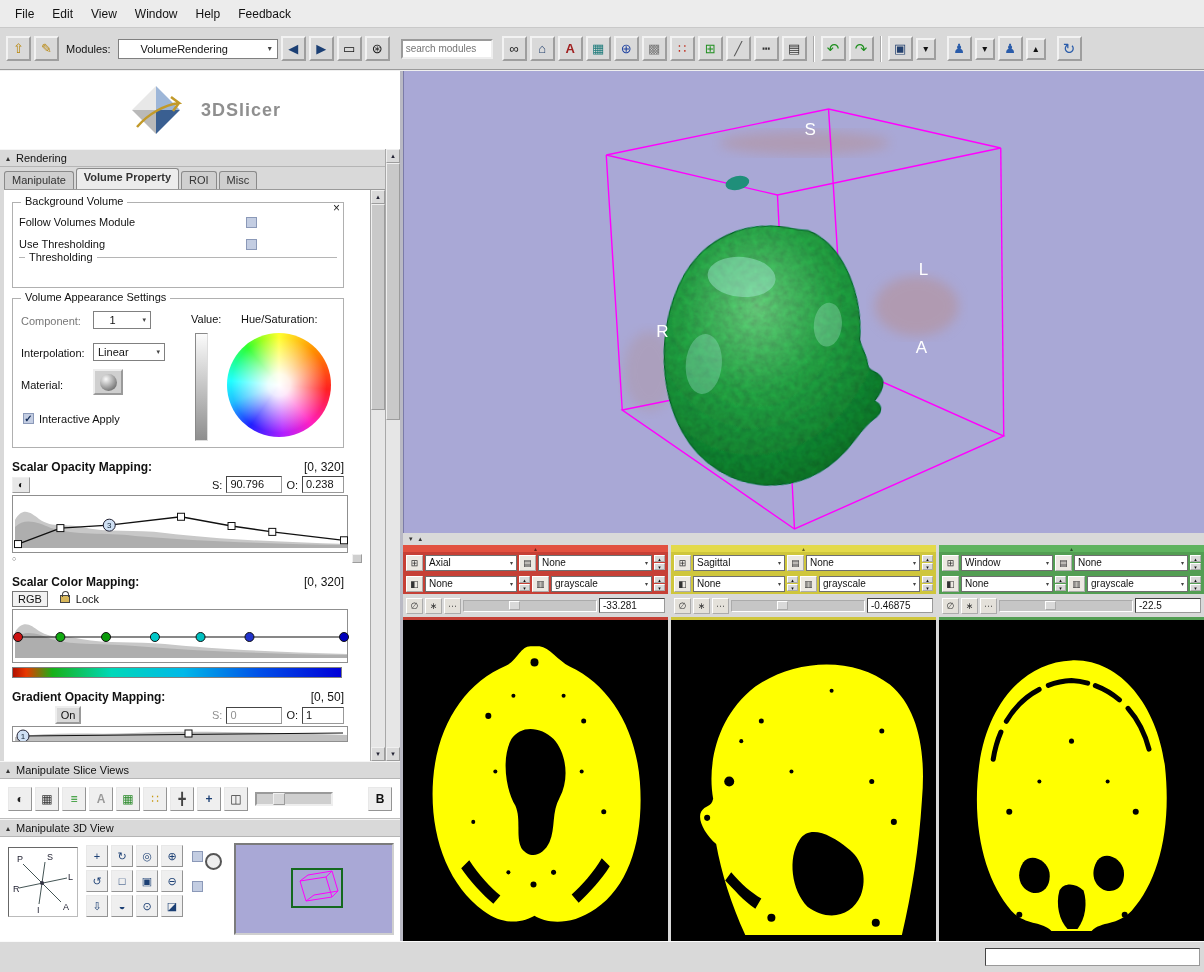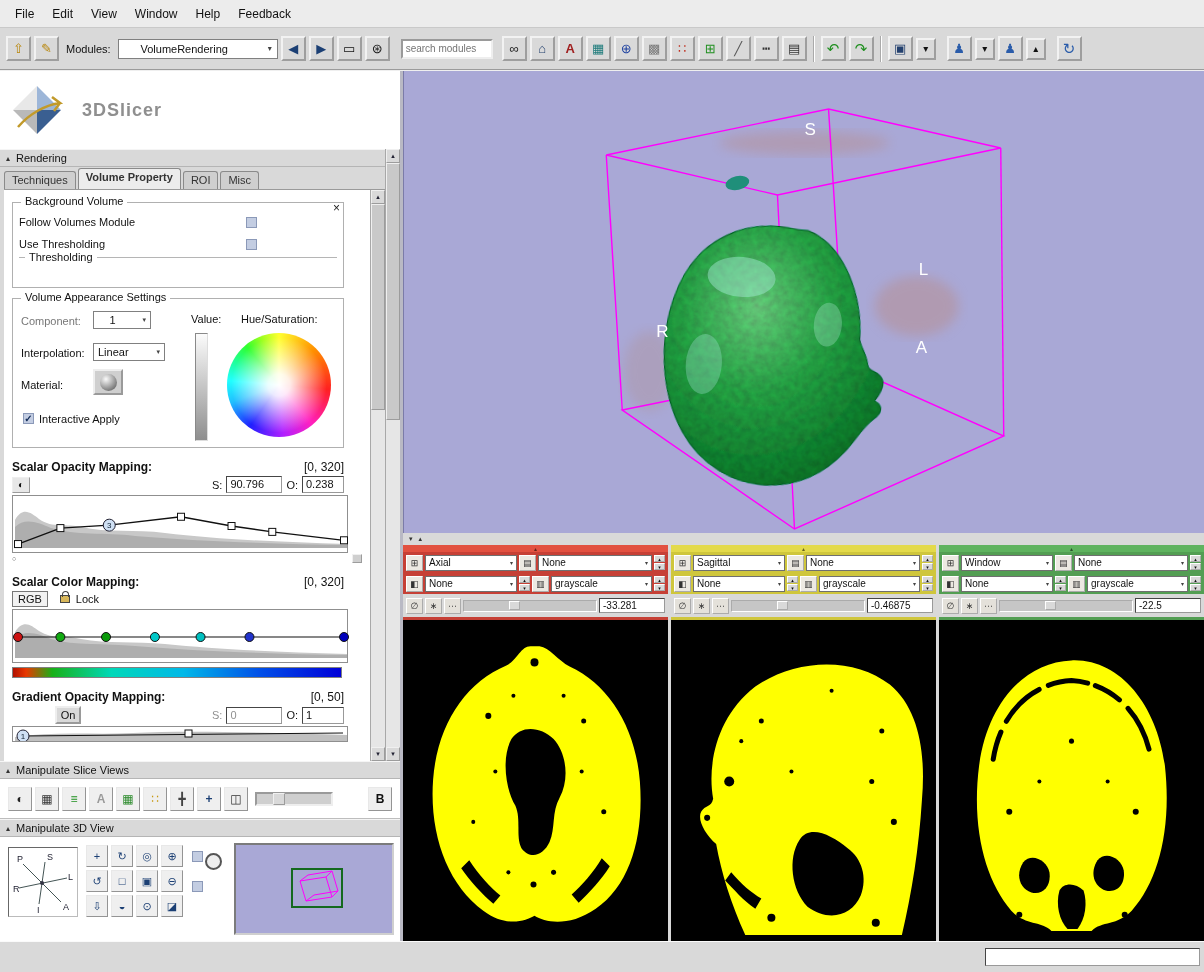--- a/index.html
+++ b/index.html
@@ -19,21 +19,21 @@
   .combo .ca { margin-left:auto; font-size:8px; color:#444; padding-left:6px; }
   .searchbox { width:92px; height:20px; border:2px inset #eee; font-size:10px; padding:0 3px; color:#555; font-family:"Liberation Sans",sans-serif; }
   .sep { width:2px; height:26px; border-left:1px solid #aaa; border-right:1px solid #fff; margin:0 3px; flex:none;}
 
   
   .main { display:flex; height:870px; }
   .leftpanel { width:403px; background:#d9d9d9; display:flex; flex-direction:column; border-right:3px solid #b9b9c4; flex:none; }
   .rightarea { flex:1; display:flex; flex-direction:column; background:#d9d9d9; min-width:0; }
 
   
-  .logo-area { height:78px; background:#fff; display:flex; align-items:center; padding-left:10px; gap:18px; flex:none; }
+  .logo-area { height:78px; background:#fff; display:flex; align-items:center; padding-left:10px; gap:18px; flex:none;justify-content:center; }
   .logo-text { font-size:18px; font-weight:bold; color:#8f8f8f; letter-spacing:1px; }
 
   
   .module-wrap { display:flex; height:612px; flex:none; }
   .module-col { flex:1; display:flex; flex-direction:column; min-width:0; }
   .sec-hdr { height:18px; background:#d9d9d9; border-top:1px solid #f5f5f5; border-bottom:1px solid #b5b5b5; display:flex; align-items:center; gap:6px; padding-left:6px; font-size:11px; flex:none; cursor:pointer;}
   .sec-hdr .tri { font-size:8px; color:#333; }
   .tabs { height:22px; display:flex; align-items:flex-end; padding-left:4px; gap:2px; background:#d9d9d9; flex:none; }
   .tab { border:1px solid #8a8a8a; border-bottom:none; border-radius:3px 3px 0 0; background:#cfcfcf; padding:2px 7px 2px 7px; font-size:11px; color:#333; height:18px; cursor:pointer; }
   .tab.active { background:#ececec; height:21px; font-weight:bold; }
@@ -190,21 +190,21 @@
       <span class="logo-text">3DSlicer</span>
     </div>
 
     <div class="module-wrap">
       <div class="module-col">
         <div class="sec-hdr">
           <span class="tri">▴</span>
           <span>Rendering</span>
         </div>
         <div class="tabs">
-          <span class="tab">Techniques</span>
+          <span class="tab">Manipulate</span>
           <span class="tab active">Volume Property</span>
           <span class="tab">ROI</span>
           <span class="tab">Misc</span>
         </div>
 
         <div class="content">
           <div class="content-inner">
 
             <div class="gbox" style="padding:8px 0 0 0">
               <span class="gbox-title">Background Volume</span>

